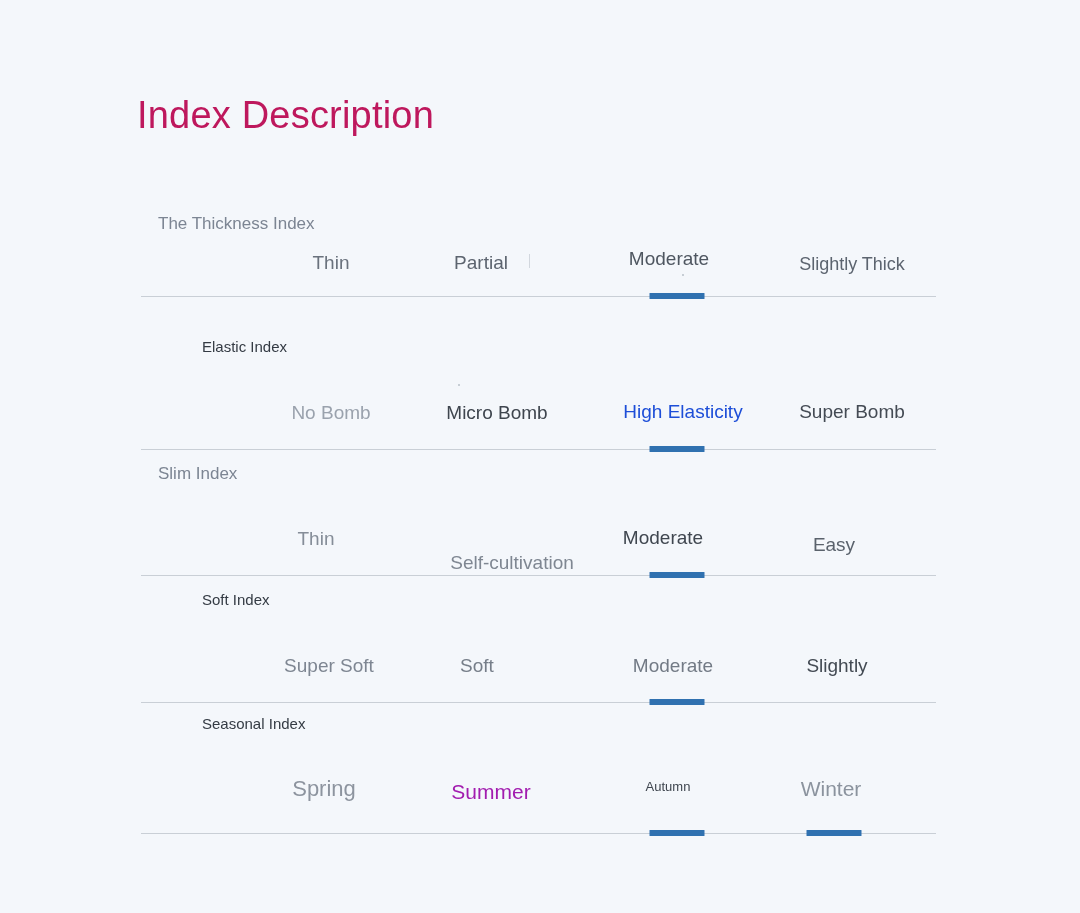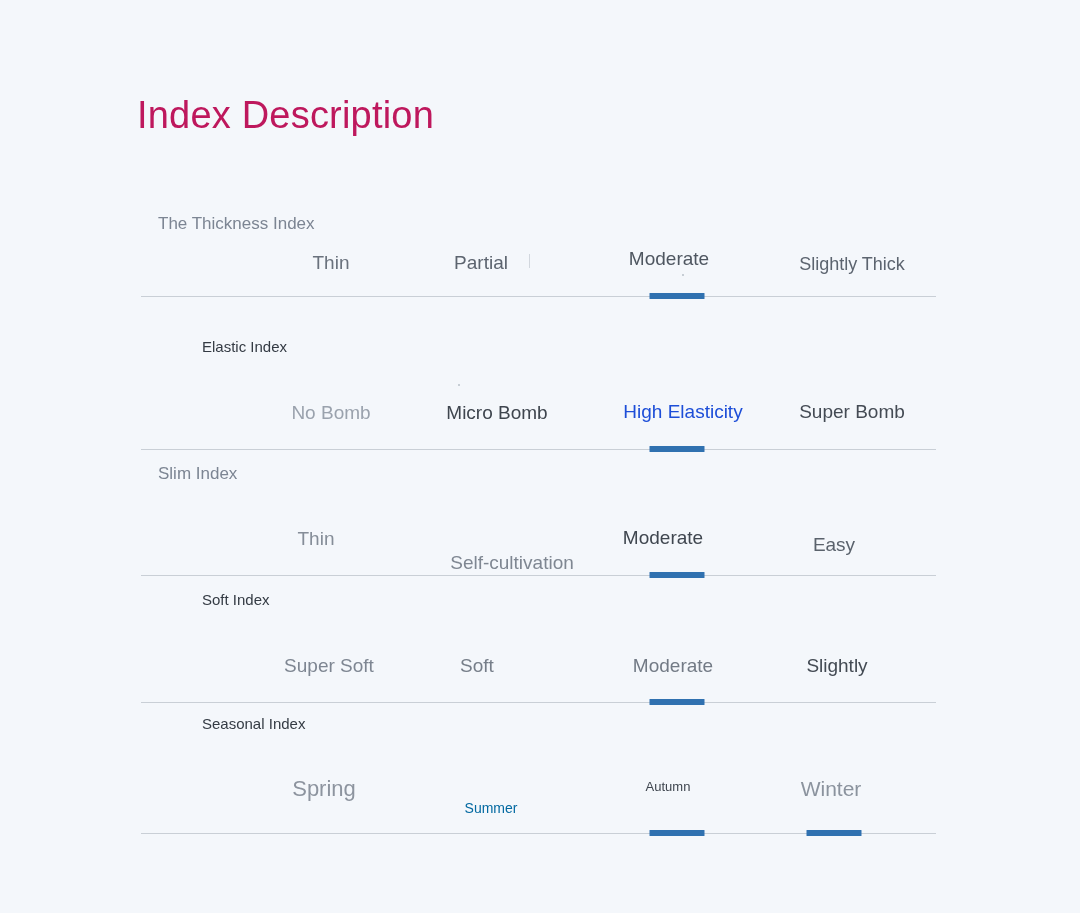--- a/index.html
+++ b/index.html
@@ -152,21 +152,21 @@
         <div class="scale-option" style="left:696px; top:36px; font-size:19px; color:#434a53;">Slightly</div>
         <div class="scale-track" style="top:83px;"></div>
         <div class="marker" style="left:536px; top:80px;"></div>
       </div>
     </div>
 
     <div class="index-row" style="top:715px;">
       <div class="row-label strong" style="top:0px;text-align:center;">Seasonal Index</div>
       <div class="scale" style="top:28px; height:80px;">
         <div class="scale-option" style="left:183px; top:33px; font-size:22px; color:#8d949f;">Spring</div>
-        <div class="scale-option" style="left:350px; top:37px; font-size:14px; color:#0369a1;margin-top:20px;">Summer</div>
+        <div class="scale-option" style="left:350px; top:37px; font-size:21px; color:#a21caf;">Summer</div>
         <div class="scale-option" style="left:527px; top:36px; font-size:13px; color:#3f464f;">Autumn</div>
         <div class="scale-option" style="left:690px; top:34px; font-size:21px; color:#8b939e;">Winter</div>
         <div class="scale-track" style="top:90px;"></div>
         <div class="marker" style="left:536px; top:87px;"></div>
         <div class="marker" style="left:693px; top:87px;"></div>
       </div>
     </div>
 
   </div>
 </div>

